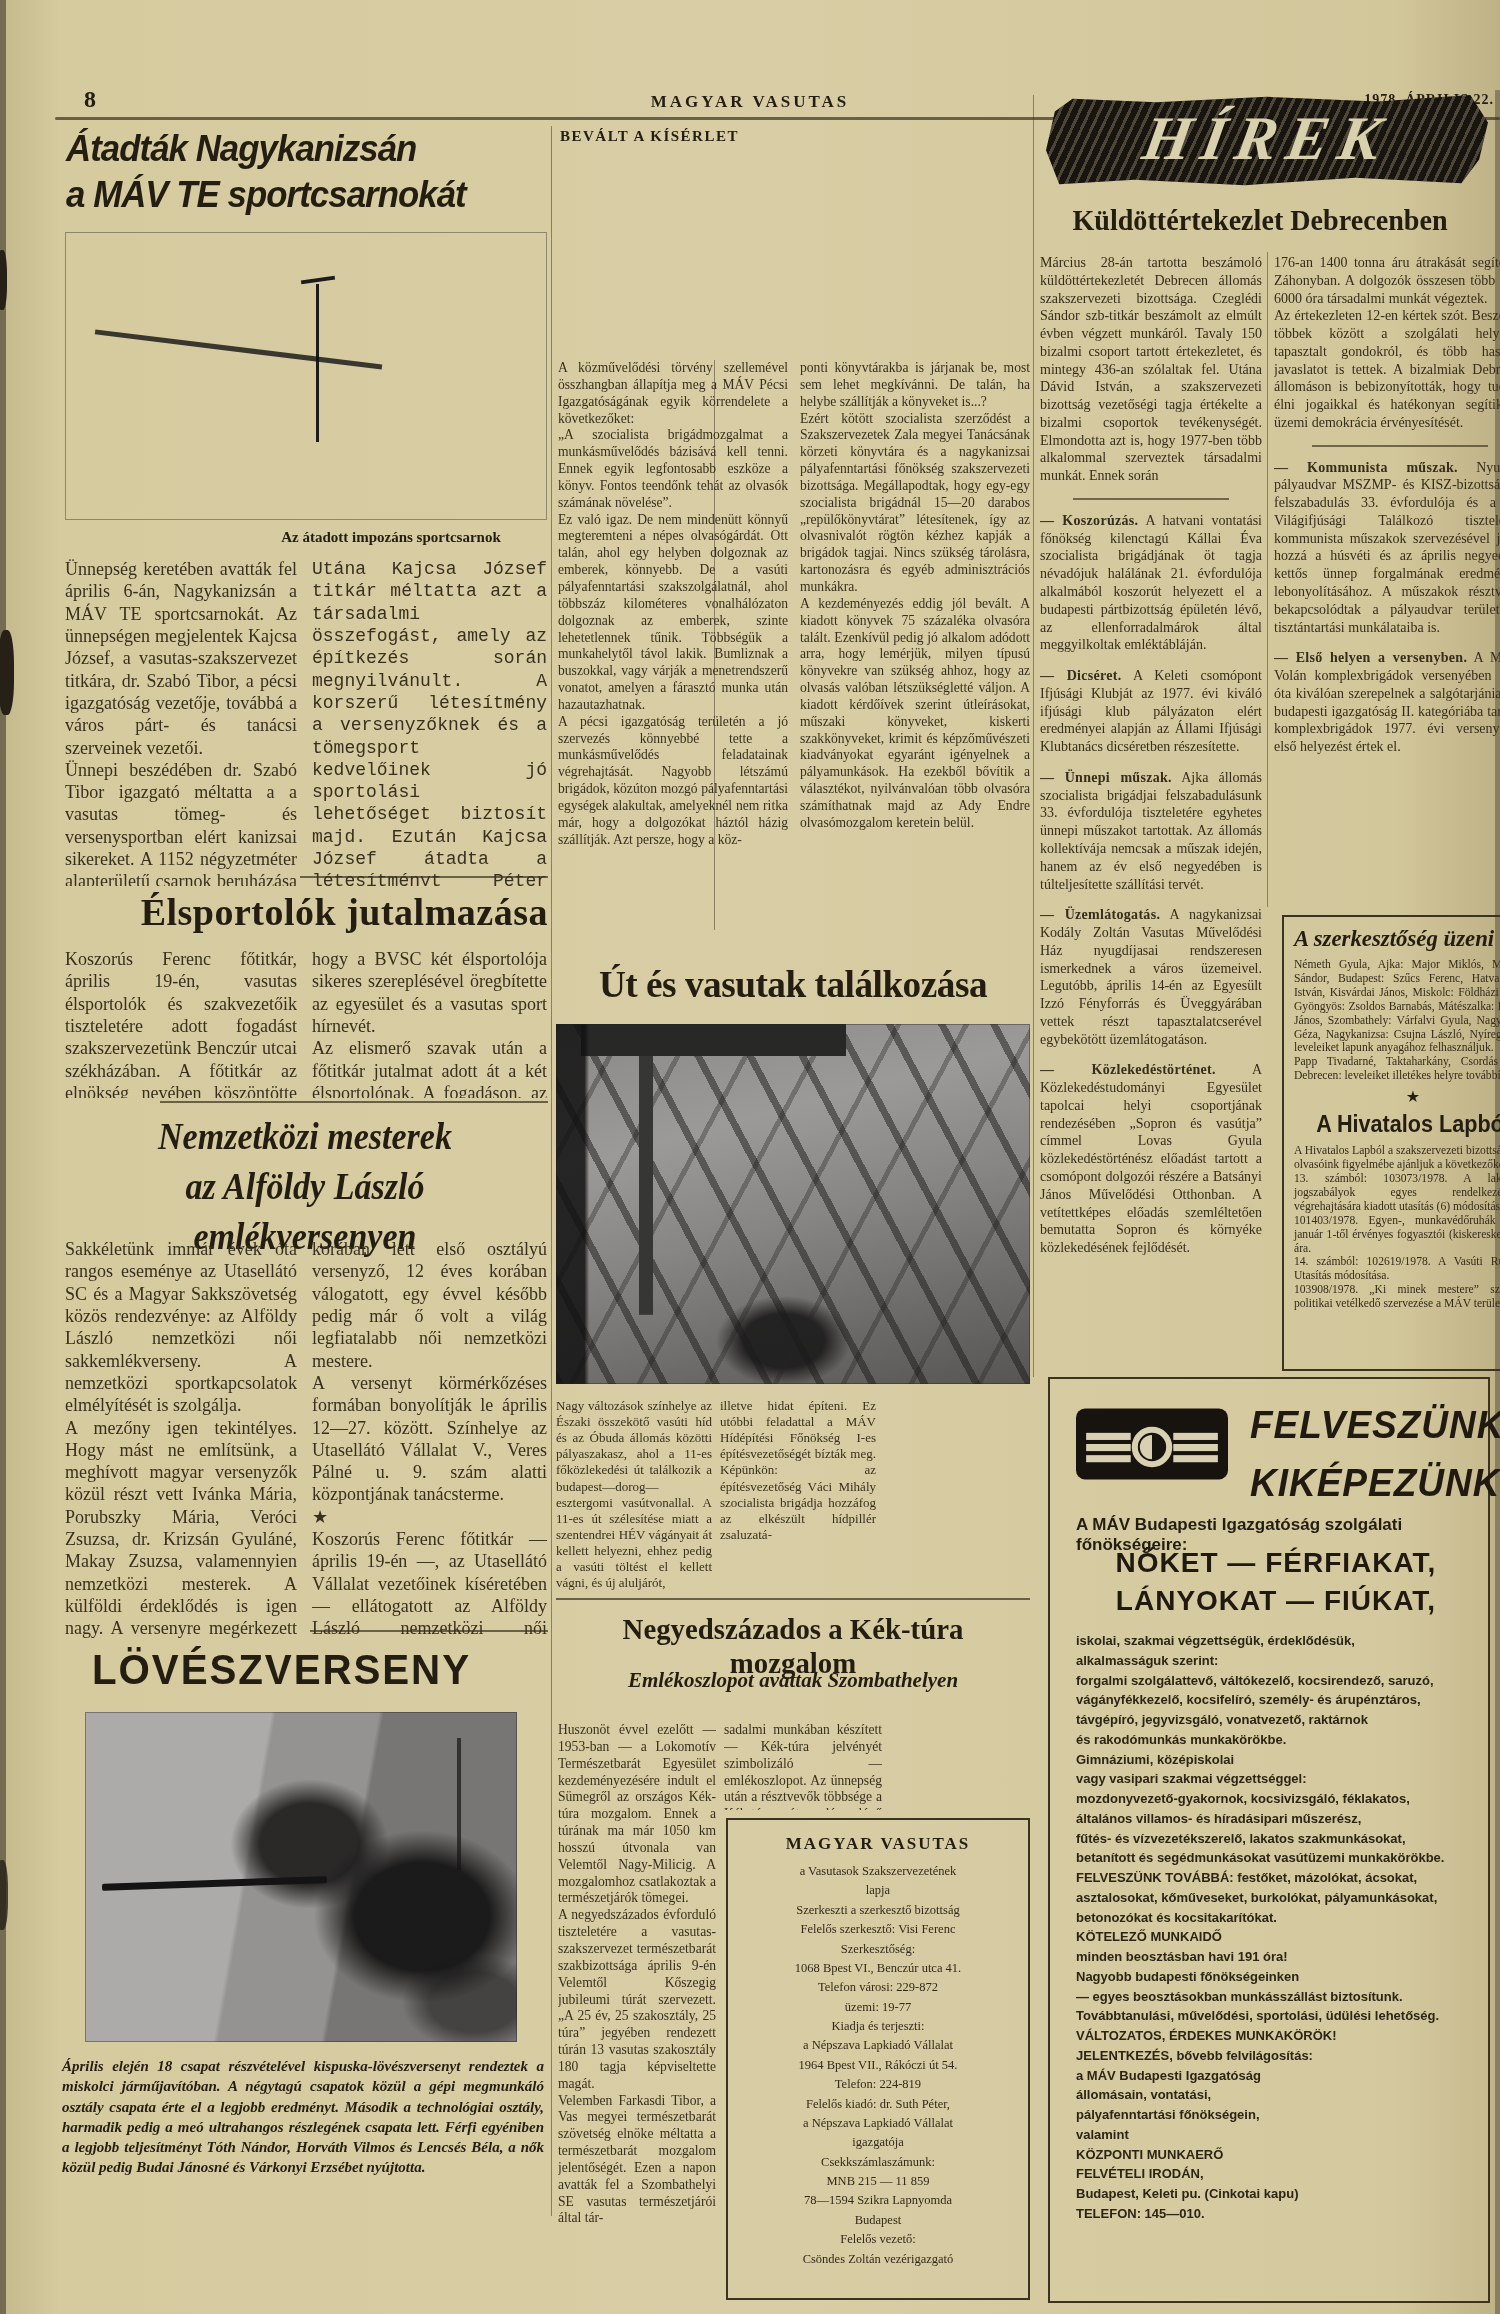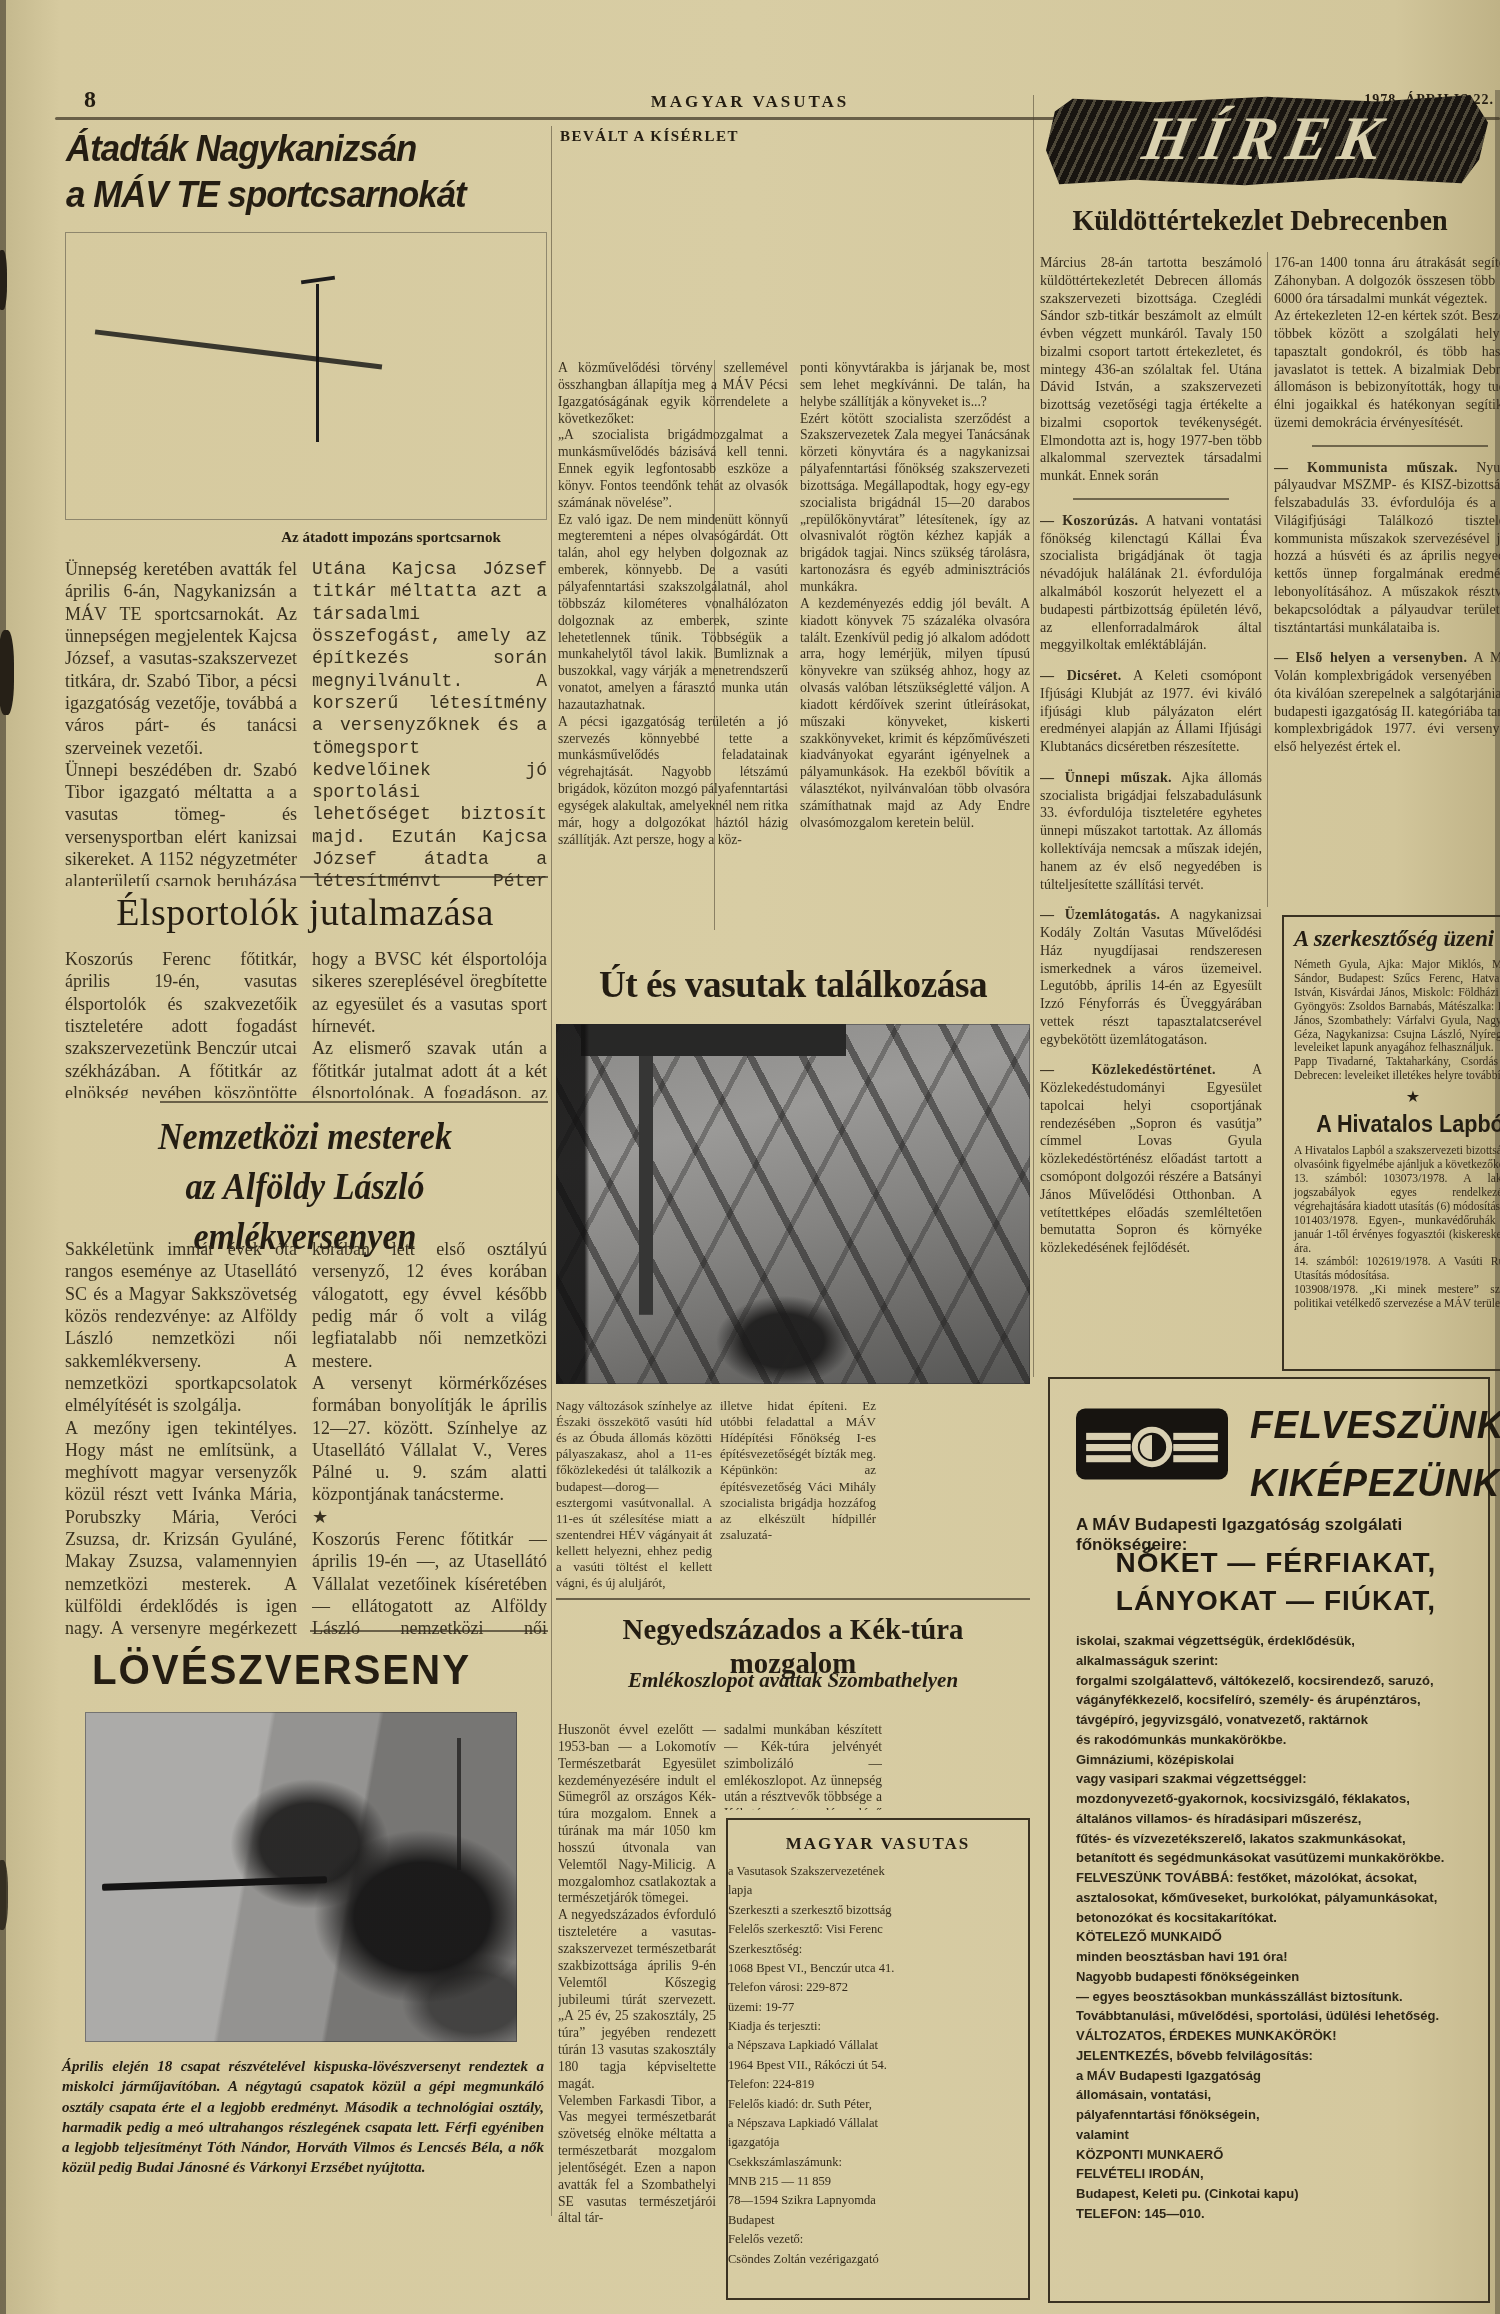--- a/index.html
+++ b/index.html
@@ -57,21 +57,21 @@
     <div class="abs" style="left:49%;top:16%;width:34px;height:4px;background:#201c16;transform:rotate(-8deg);"></div>
     <div class="abs" style="left:6%;top:40%;width:60%;height:5px;background:rgba(20,18,14,.8);transform:rotate(7deg);"></div>
   </div>
   <div class="abs cap ink" style="left:235px;top:529px;width:312px;font-size:15px;text-align:center;">Az átadott impozáns sportcsarnok</div>
   <div class="abs body-txt" style="left:65px;top:558px;width:232px;height:328px;overflow:hidden;">Ünnepség keretében avatták fel április 6-án, Nagykanizsán a MÁV TE sportcsarnokát. Az ünnepségen megjelentek Kajcsa József, a vasutas-szakszervezet titkára, dr. Szabó Tibor, a pécsi igazgatóság vezetője, továbbá a város párt- és tanácsi szerveinek vezetői.
 Ünnepi beszédében dr. Szabó Tibor igazgató méltatta a a vasutas tömeg- és versenysportban elért kanizsai sikereket. A 1152 négyzetméter alapterületű csarnok beruházása 25 millió forintba került, 600 néző befogadására alkalmas.</div>
   <div class="abs body-txt" style="left:312px;top:558px;width:235px;height:328px;overflow:hidden;font-family:Liberation Mono, monospace;">Utána Kajcsa József titkár méltatta azt a társadalmi összefogást, amely az építkezés során megnyilvánult. A korszerű létesítmény a versenyzőknek és a tömegsport kedvelőinek jó sportolási lehetőséget biztosít majd. Ezután Kajcsa József átadta a létesítményt Péter Ferencnek, a MÁV NTE elnökének.
 Az ünnepség után női kosárlabda-mérkőzésre került sor. A közönség a zalaegerszegi Volán MTE serdülőinek, majd a PVSK NB I-es csapatának játékát tekintette meg.</div>
 
   <div class="hrule" style="left:300px;top:876px;width:248px;height:2px;"></div>
-  <div class="abs ink" style="left:62px;top:890px;width:486px;text-align:center;font-size:38px;font-weight:400;letter-spacing:.5px;">Élsportolók jutalmazása</div>
+  <div class="abs ink" style="left:62px;top:890px;width:486px;text-align:right;font-size:38px;font-weight:700;letter-spacing:.5px;">Élsportolók jutalmazása</div>
   <div class="abs body-txt" style="left:65px;top:948px;width:232px;height:150px;overflow:hidden;">Koszorús Ferenc főtitkár, április 19-én, vasutas élsportolók és szakvezetőik tiszteletére adott fogadást szakszervezetünk Benczúr utcai székházában. A főtitkár az elnökség nevében köszöntötte Gergely háromszoros Európa-bajnok asztaliteniszezőt és Pap Jenő párbajtőrvívót, a Monal-kupa győztesét. Hangsúlyozta,</div>
   <div class="abs body-txt" style="left:312px;top:948px;width:235px;height:150px;overflow:hidden;">hogy a BVSC két élsportolója sikeres szereplésével öregbítette az egyesület és a vasutas sport hírnevét.
 Az elismerő szavak után a főtitkár jutalmat adott át a két élsportolónak. A fogadáson, az OTSH képviseletében, jelen volt dr. Lakatos György, a Magyar Asztalitenisz Szövetség elnöke is.</div>
 
   <div class="hrule" style="left:160px;top:1101px;width:388px;height:2px;"></div>
   <div class="abs ink pre" style="left:62px;top:1112px;width:486px;text-align:center;font-size:37px;font-style:italic;font-weight:bold;line-height:1.35;transform:scaleX(.92);transform-origin:center top;">Nemzetközi mesterek
 az Alföldy László emlékversenyen</div>
   <div class="abs body-txt" style="left:65px;top:1238px;width:232px;height:400px;overflow:hidden;">Sakkéletünk immár évek óta rangos eseménye az Utasellátó SC és a Magyar Sakkszövetség közös rendezvénye: az Alföldy László nemzetközi női sakkemlékverseny. A nemzetközi sportkapcsolatok elmélyítését is szolgálja.
 A mezőny igen tekintélyes. Hogy mást ne említsünk, a meghívott magyar versenyzők közül részt vett Ivánka Mária, Porubszky Mária, Veróci Zsuzsa, dr. Krizsán Gyuláné, Makay Zsuzsa, valamennyien nemzetközi mesterek. A külföldi érdeklődés is igen nagy. A versenyre megérkezett Maja Csiburdanidze világbajnoknőjelölt, aki előkészületi mérkőzésnek szánta ezt a versenyét a Nona Gaprindasvilivel vívandó világbajnoki párosmérkőzés előtt. A most 17 éves Maja Csiburdanidze 10 éves</div>
   <div class="abs body-txt" style="left:312px;top:1238px;width:235px;height:400px;overflow:hidden;">korában lett első osztályú versenyző, 12 éves korában válogatott, egy évvel később pedig már ő volt a világ legfiatalabb női nemzetközi mestere.
@@ -117,21 +117,21 @@
   <div class="hrule" style="left:556px;top:1598px;width:474px;"></div>
   <div class="abs ink" style="left:556px;top:1612px;width:474px;text-align:center;font-size:30px;font-weight:bold;transform:scaleX(.96);transform-origin:center top;">Negyedszázados a Kék-túra mozgalom</div>
   <div class="abs ink" style="left:556px;top:1668px;width:474px;text-align:center;font-size:21px;font-weight:bold;font-style:italic;">Emlékoszlopot avattak Szombathelyen</div>
   <div class="abs body-txt" style="left:558px;top:1722px;width:158px;height:580px;overflow:hidden;font-size:13.6px;">Huszonöt évvel ezelőtt — 1953-ban — a Lokomotív Természetbarát Egyesület kezdeményezésére indult el Sümegről az országos Kék-túra mozgalom. Ennek a túrának ma már 1050 km hosszú útvonala van Velemtől Nagy-Milicig. A mozgalomhoz csatlakoztak a természetjárók tömegei.
 A negyedszázados évforduló tiszteletére a vasutas-szakszervezet természetbarát szakbizottsága április 9-én Velemtől Kőszegig jubileumi túrát szervezett. „A 25 év, 25 szakosztály, 25 túra” jegyében rendezett túrán 13 vasutas szakosztály 180 tagja képviseltette magát.
 Velemben Farkasdi Tibor, a Vas megyei természetbarát szövetség elnöke méltatta a természetbarát mozgalom jelentőségét. Ezen a napon avatták fel a Szombathelyi SE vasutas természetjárói által tár-</div>
   <div class="abs body-txt" style="left:724px;top:1722px;width:158px;height:88px;overflow:hidden;font-size:13.6px;">sadalmi munkában készített — Kék-túra jelvényét szimbolizáló — emlékoszlopot. Az ünnepség után a résztvevők többsége a Kék-túra útvonalán lévő közeli Királyvölgybe is ellátogatott, és ott együtt töltötték a délutánt.</div>
 
   <div class="abs boxed" style="left:726px;top:1818px;width:300px;height:478px;background:rgba(215,203,162,.35);">
     <div style="text-align:center;font-size:17px;font-weight:bold;letter-spacing:2px;margin-top:14px;color:#241d12;">MAGYAR VASUTAS</div>
-    <div class="pre" style="text-align:left;font-size:12.5px;line-height:1.55;margin-top:8px;color:#332a1a;">a Vasutasok Szakszervezetének
+    <div class="pre" style="text-align:center;font-size:12.5px;line-height:1.55;margin-top:8px;color:#332a1a;">a Vasutasok Szakszervezetének
 lapja
 Szerkeszti a szerkesztő bizottság
 Felelős szerkesztő: Visi Ferenc
 Szerkesztőség:
 1068 Bpest VI., Benczúr utca 41.
 Telefon városi: 229-872
 üzemi: 19-77
 Kiadja és terjeszti:
 a Népszava Lapkiadó Vállalat
 1964 Bpest VII., Rákóczi út 54.

